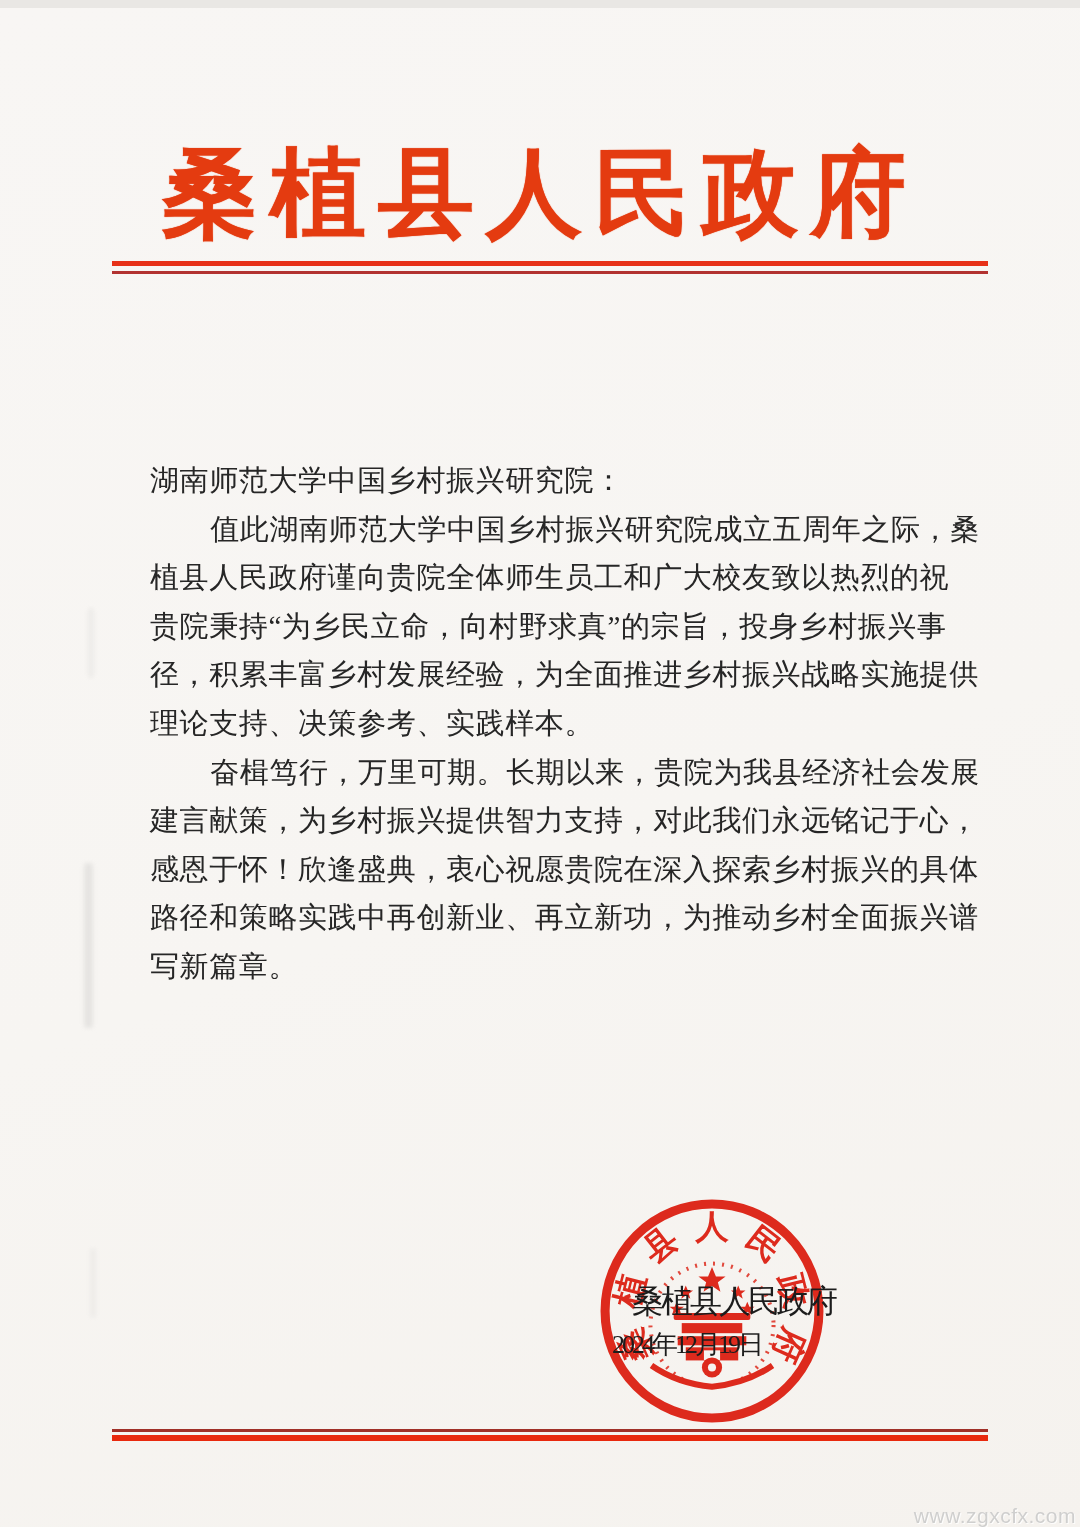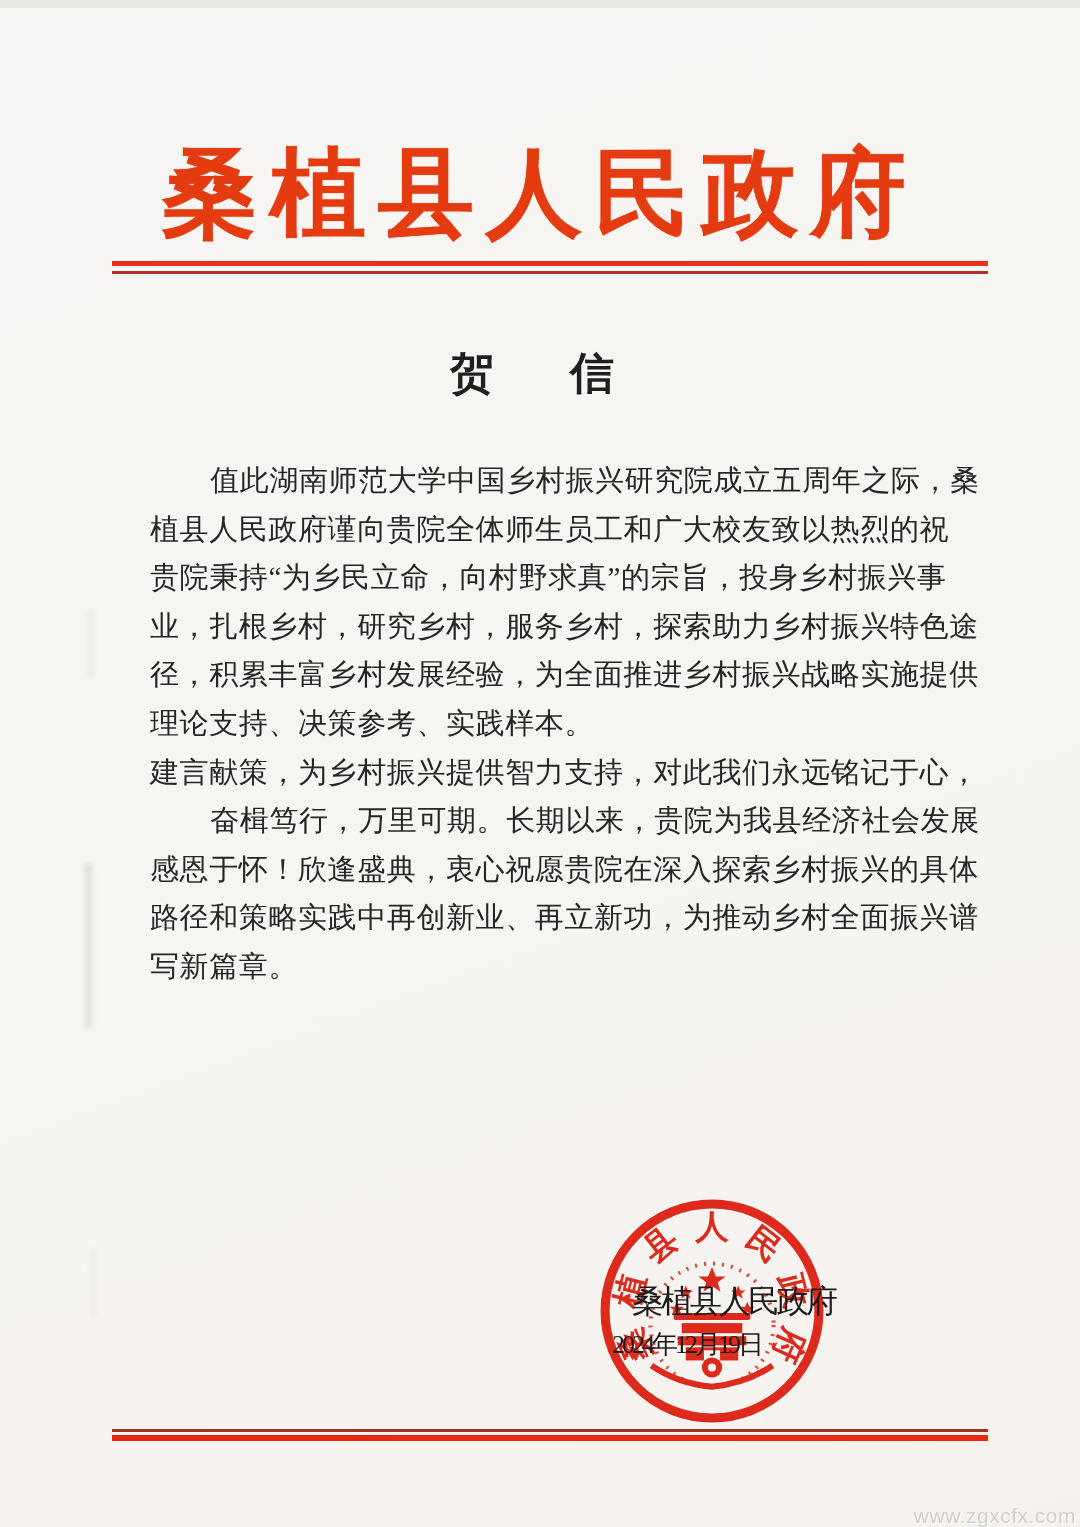--- a/index.html
+++ b/index.html
@@ -82,32 +82,31 @@
   <div class="smudge s1"></div>
   <div class="smudge s2"></div>
   <div class="smudge s3"></div>
   <div class="dot-artifact"></div>
 
   <div class="header-title">桑植县人民政府</div>
 
   <div class="sep sep-top-thick"></div>
   <div class="sep sep-top-thin"></div>
 
-  <div class="doc-title">贺　信</div>
 
   <div class="body-text">
 
+  <div class="body-line">湖南师范大学中国乡村振兴研究院：</div>
       <div class="body-line indent">值此湖南师范大学中国乡村振兴研究院成立五周年之际，桑</div>
       <div class="body-line">植县人民政府谨向贵院全体师生员工和广大校友致以热烈的祝</div>
       <div class="body-line">贵院秉持“为乡民立命，向村野求真”的宗旨，投身乡村振兴事</div>
-      <div class="body-line">业，扎根乡村，研究乡村，服务乡村，探索助力乡村振兴特色途</div>
       <div class="body-line">径，积累丰富乡村发展经验，为全面推进乡村振兴战略实施提供</div>
       <div class="body-line">理论支持、决策参考、实践样本。</div>
+      <div class="body-line indent">奋楫笃行，万里可期。长期以来，贵院为我县经济社会发展</div>
       <div class="body-line">建言献策，为乡村振兴提供智力支持，对此我们永远铭记于心，</div>
-      <div class="body-line indent">奋楫笃行，万里可期。长期以来，贵院为我县经济社会发展</div>
       <div class="body-line">感恩于怀！欣逢盛典，衷心祝愿贵院在深入探索乡村振兴的具体</div>
       <div class="body-line">路径和策略实践中再创新业、再立新功，为推动乡村全面振兴谱</div>
       <div class="body-line">写新篇章。</div>
     </div>
 
   <svg class="seal" viewBox="0 0 228 228" aria-hidden="true">
     <circle class="seal-ring" cx="114" cy="114" r="106"></circle>
     <circle class="seal-dots" cx="114" cy="128" r="61"></circle>
 
     <g class="seal-fill">

